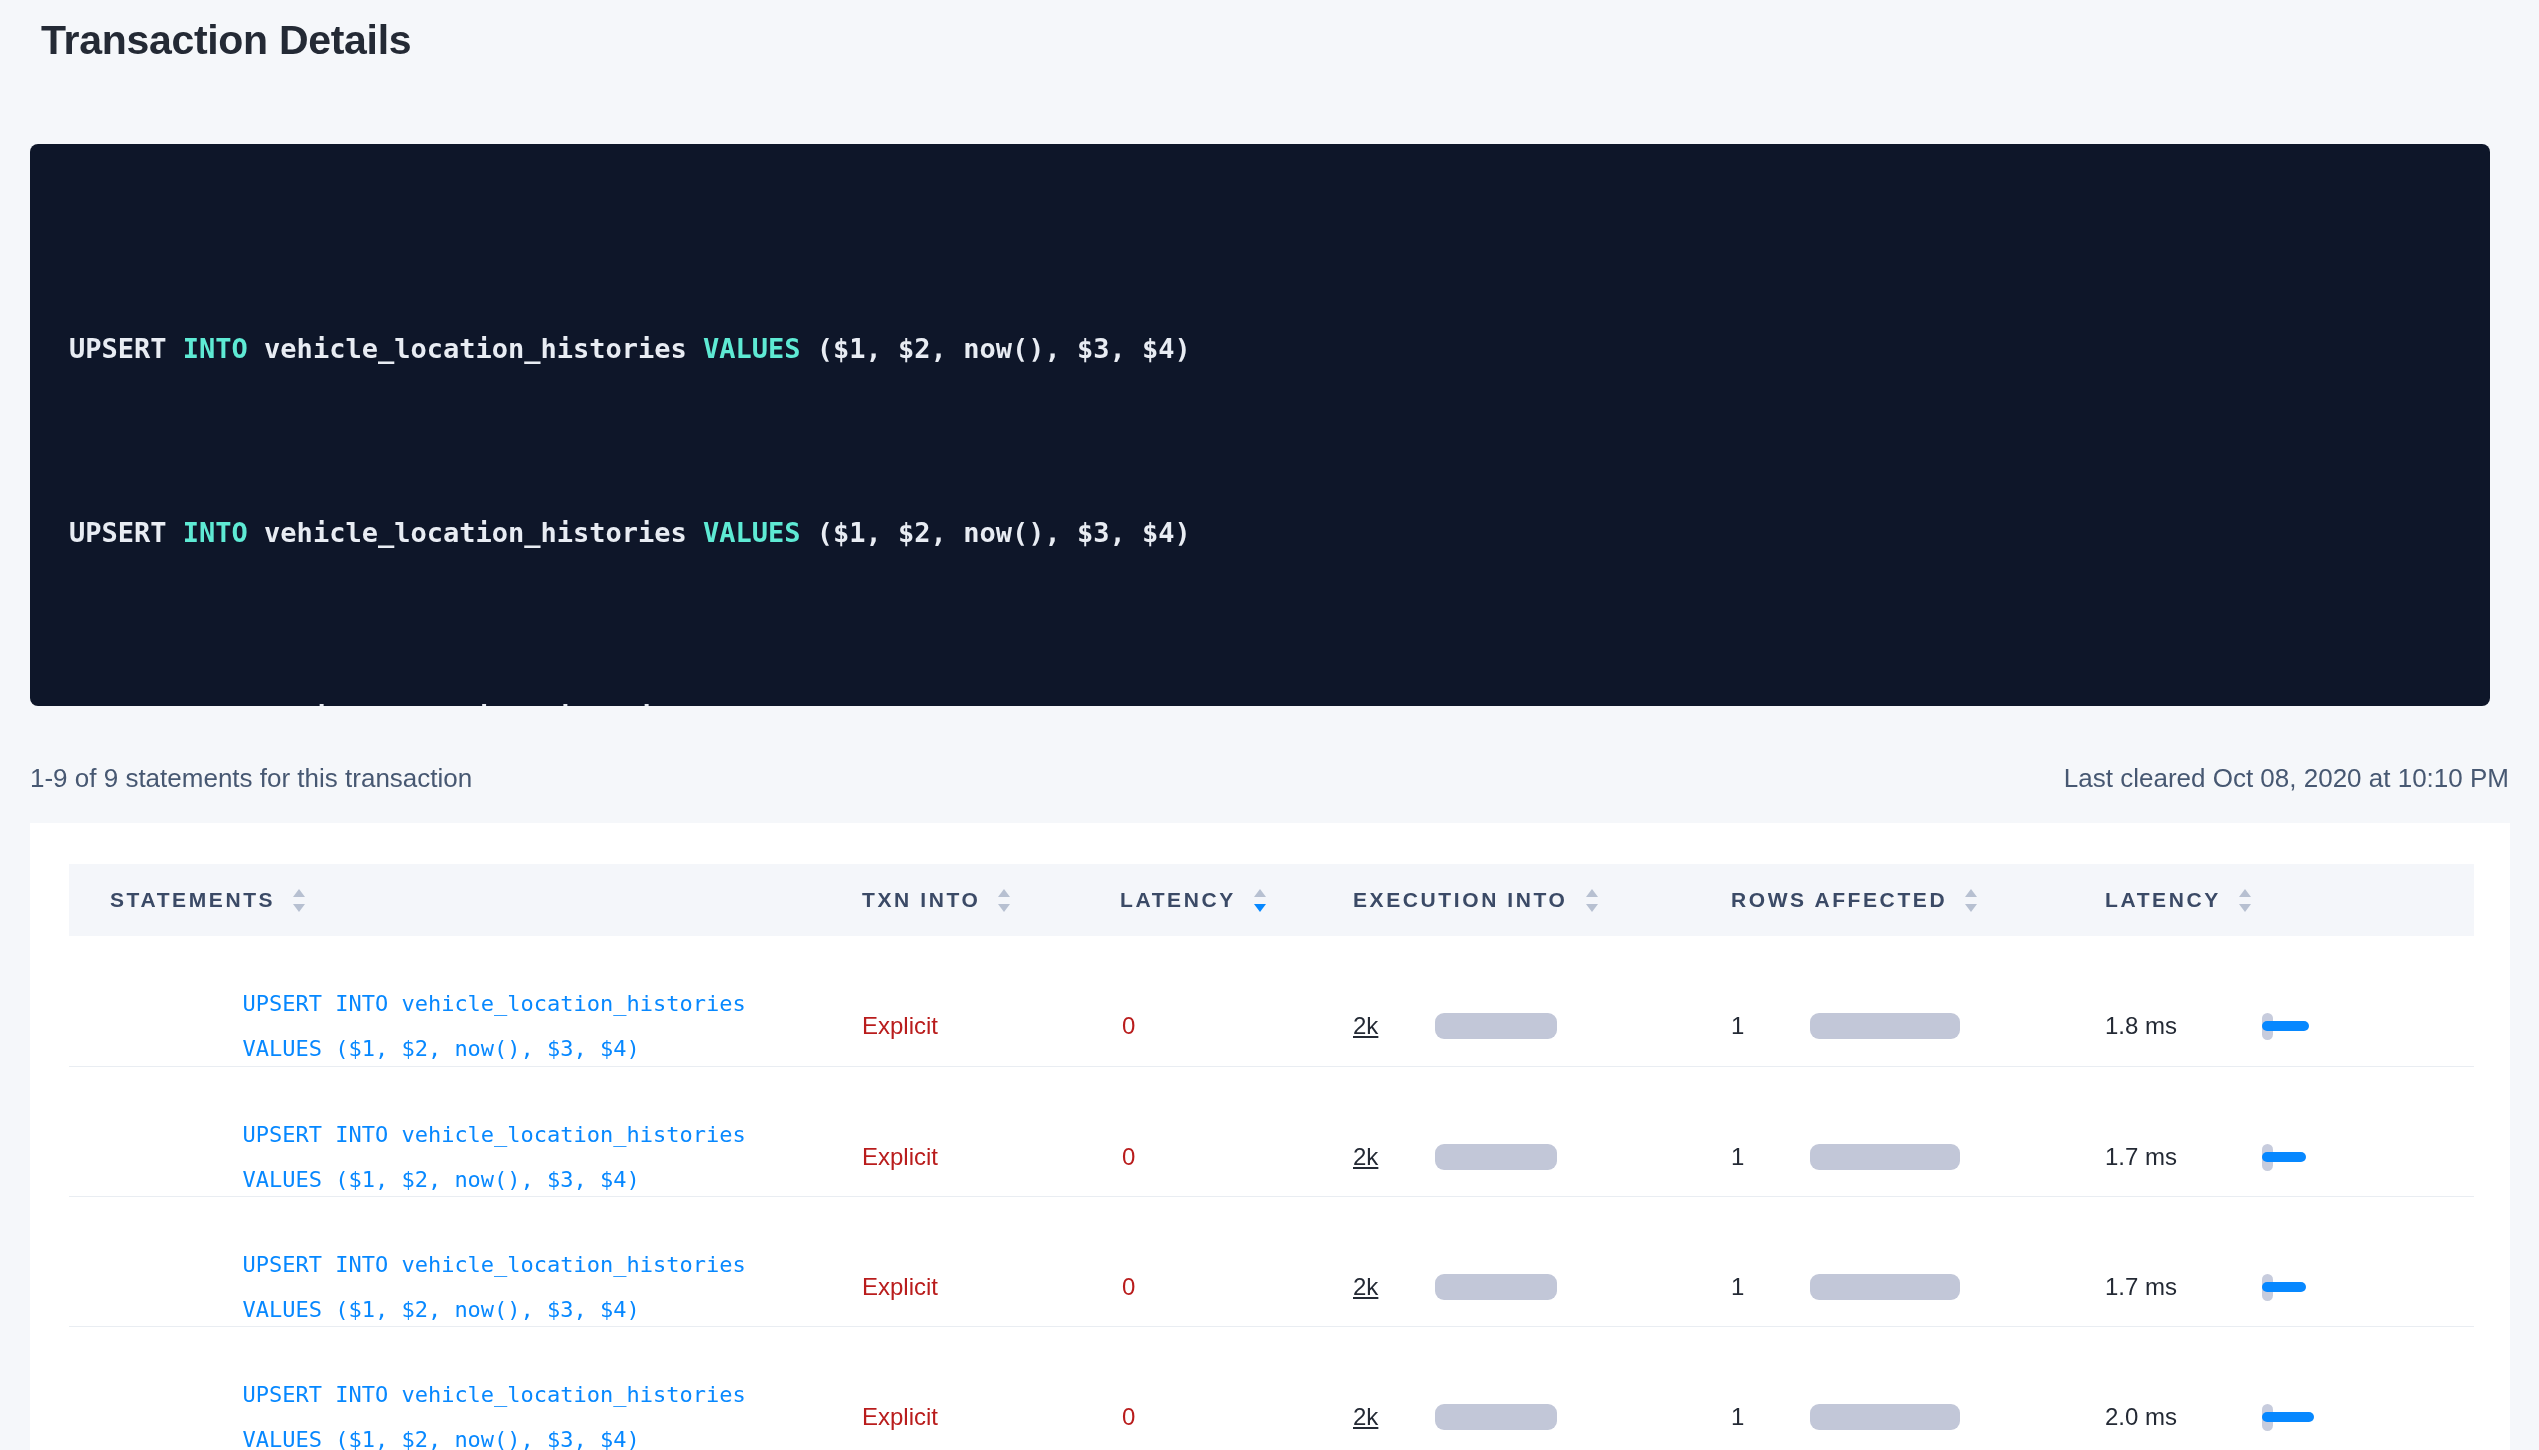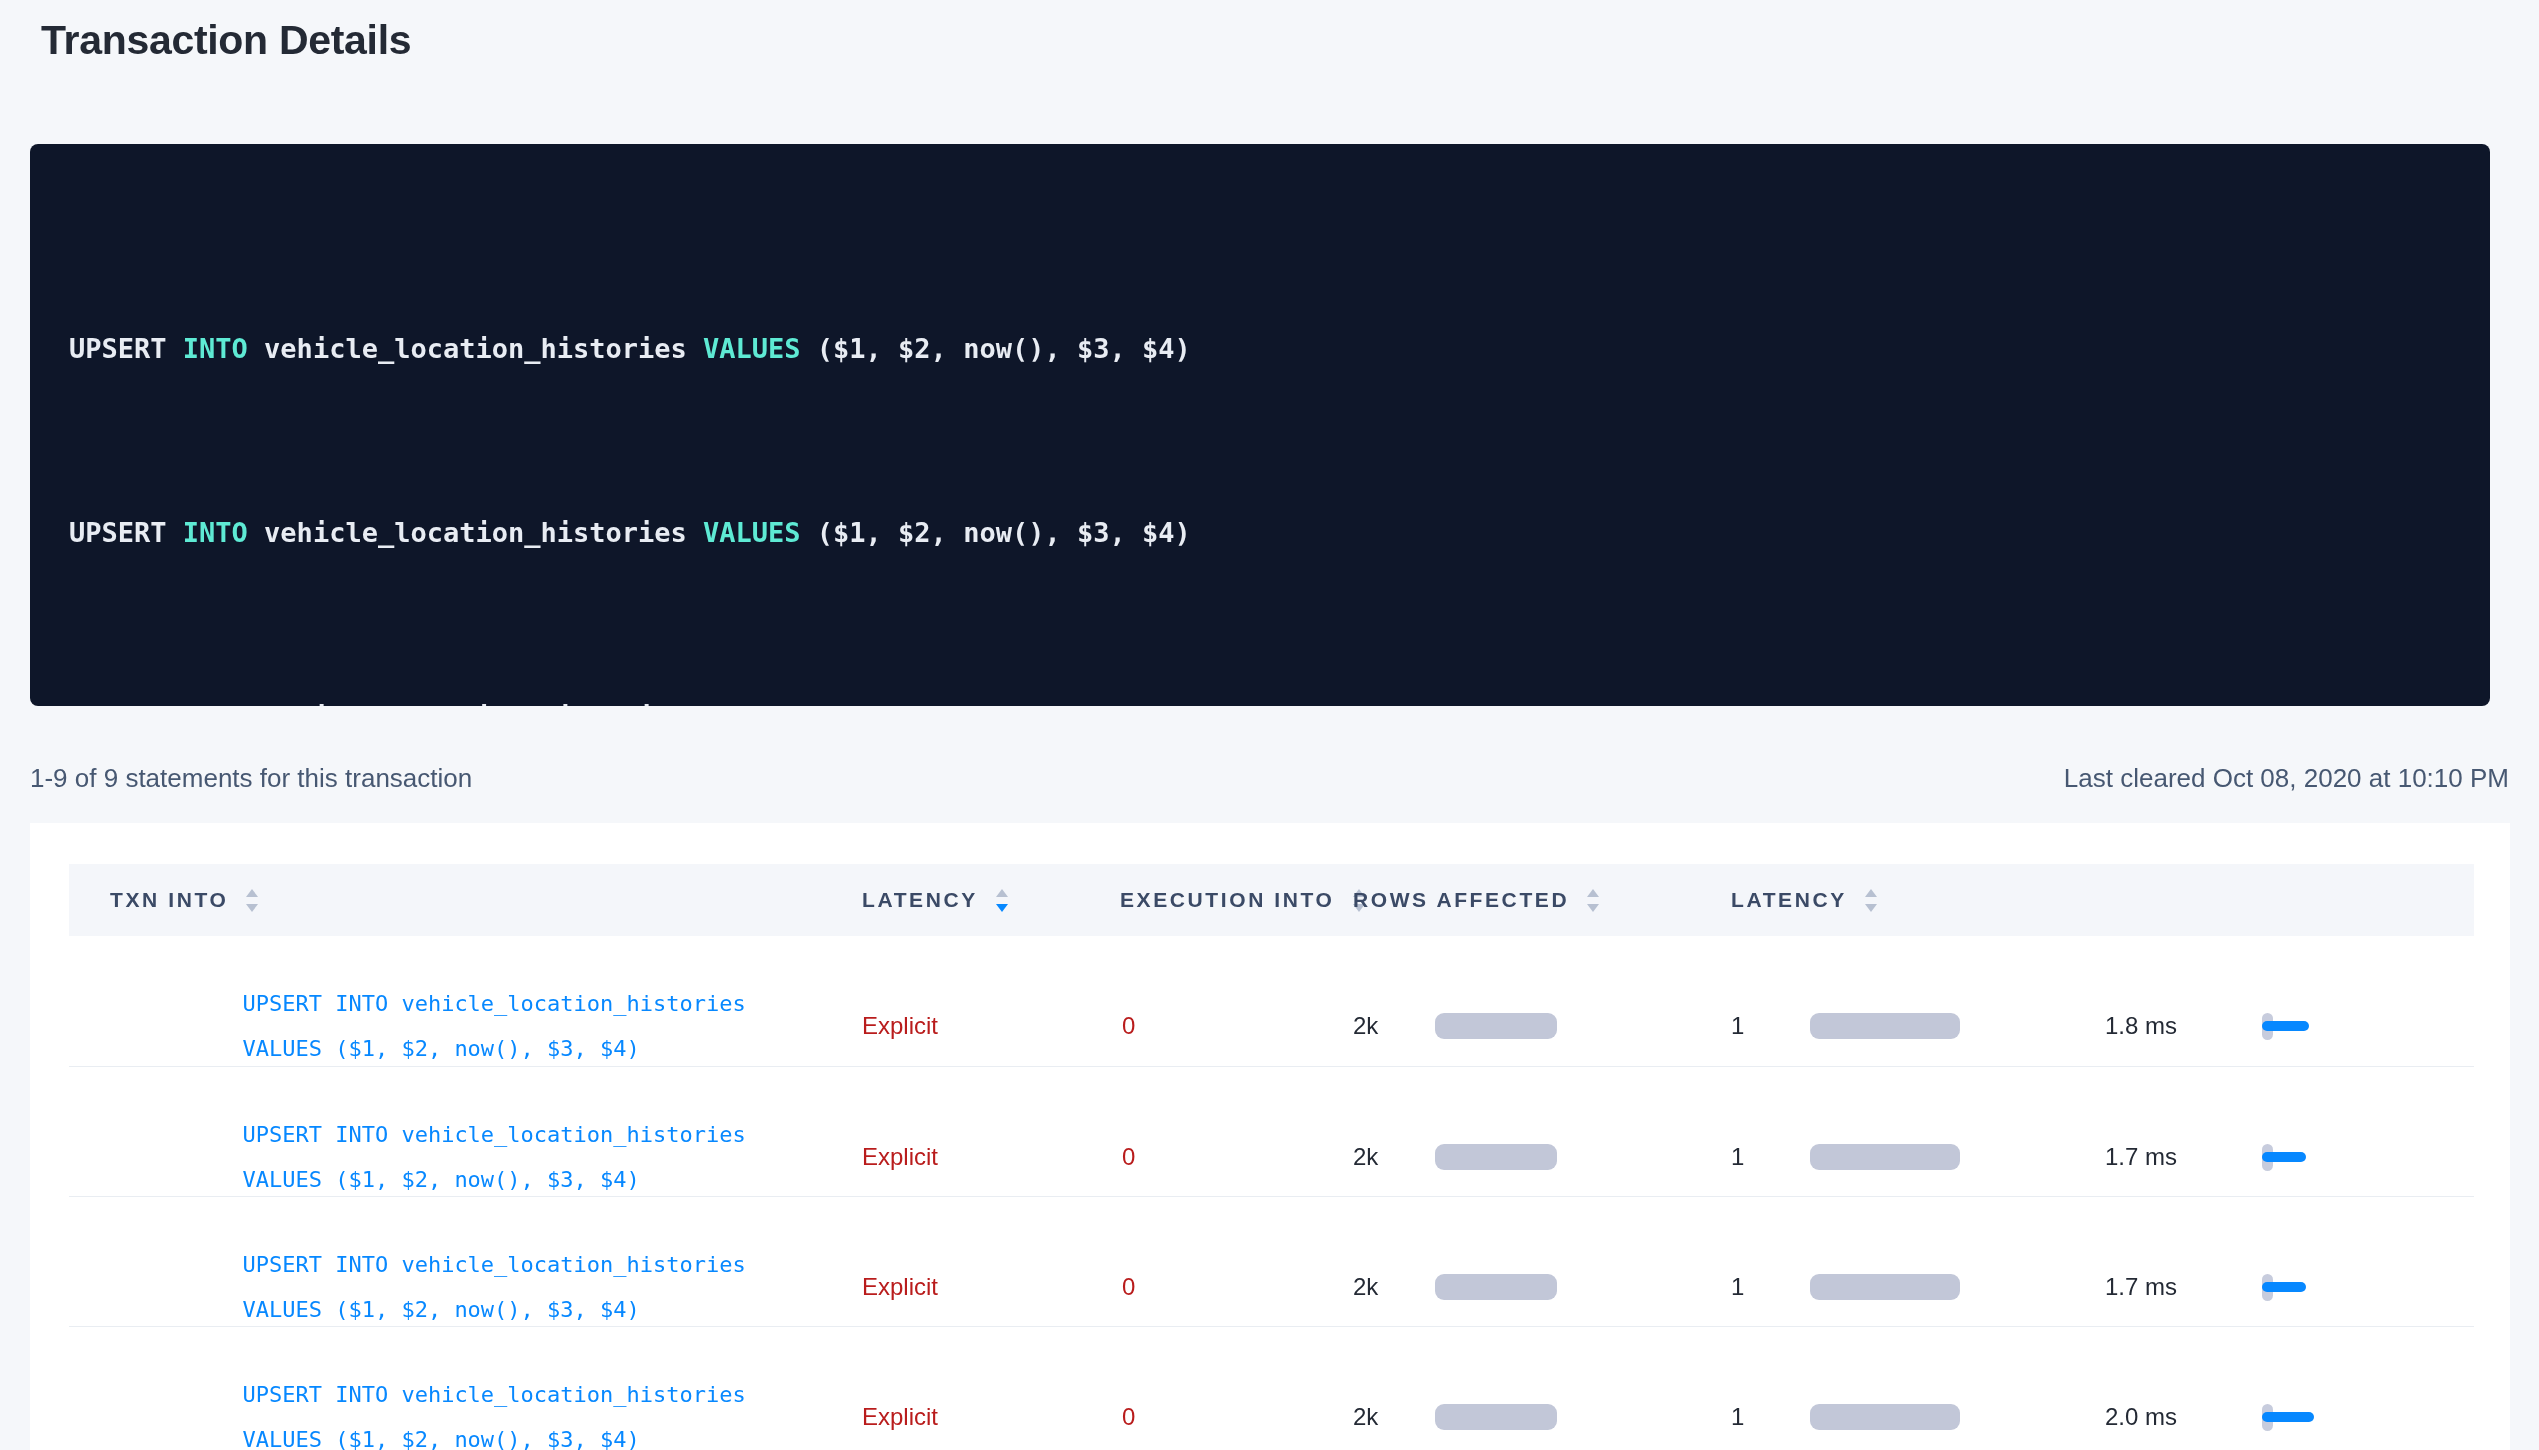--- a/index.html
+++ b/index.html
@@ -100,21 +100,21 @@
     text-decoration: none;
     white-space: pre;
     cursor: pointer;
   }
 
   .cell-text { font-size: 24px; color: #b91c1c; }
   .retries-cell { padding-left: 12px; }
 
   .numbar { display: flex; align-items: center; }
   .numbar .num { font-size: 24px; color: #242a35; flex: none; }
-  .exec .num { width: 82px; }
+  .exec .num { width: 82px; text-decoration: underline; }
   .rowsaf .num { width: 79px; }
   .lat .num { width: 157px; }
 
   .bar {
     height: 26px; border-radius: 9px;
     background: #c2c7d8;
     flex: none;
   }
 
   .lat-viz { position: relative; height: 27px; width: 80px; flex: none; }
@@ -158,20 +158,27 @@
 
 <div class="meta-row">
   <span>1-9 of 9 statements for this transaction</span>
   <span>Last cleared Oct 08, 2020 at 10:10 PM</span>
 </div>
 
 <div class="card tgrid">
 
   <div class="thead">
 
+      <div class="th" style="--up: #b7c0d1; --down: #b7c0d1;">
+        <span>STATEMENTS</span>
+        <span class="sort">
+          <span class="tri-up"></span>
+          <span class="tri-down"></span>
+        </span>
+      </div>
 
       <div class="th" style="--up: #b7c0d1; --down: #b7c0d1;">
         <span>TXN INTO</span>
         <span class="sort">
           <span class="tri-up"></span>
           <span class="tri-down"></span>
         </span>
       </div>
 
       <div class="th" style="--up: #b7c0d1; --down: #0788ff;">

